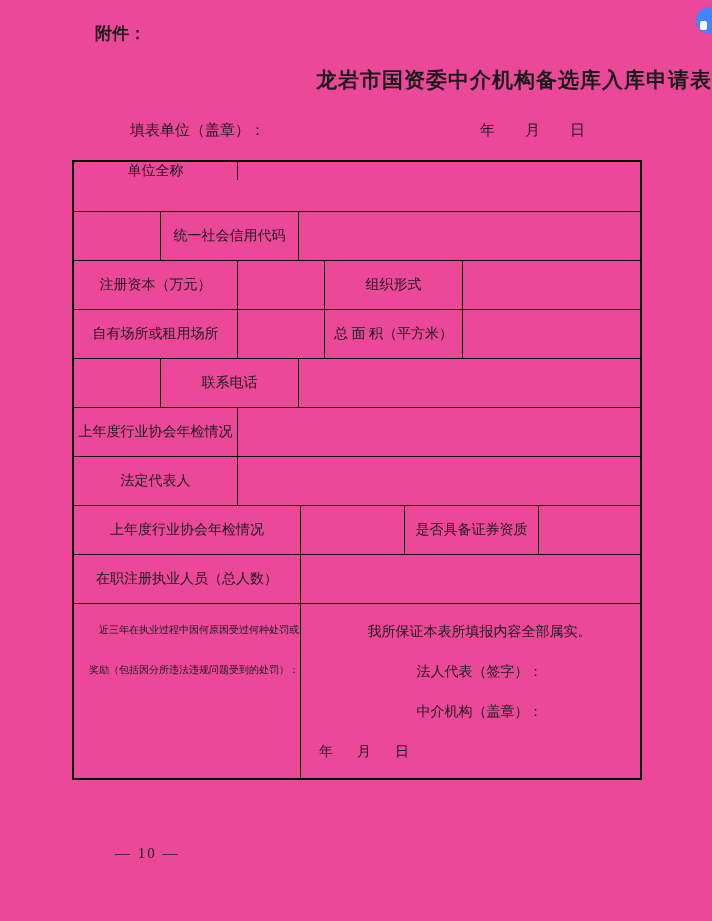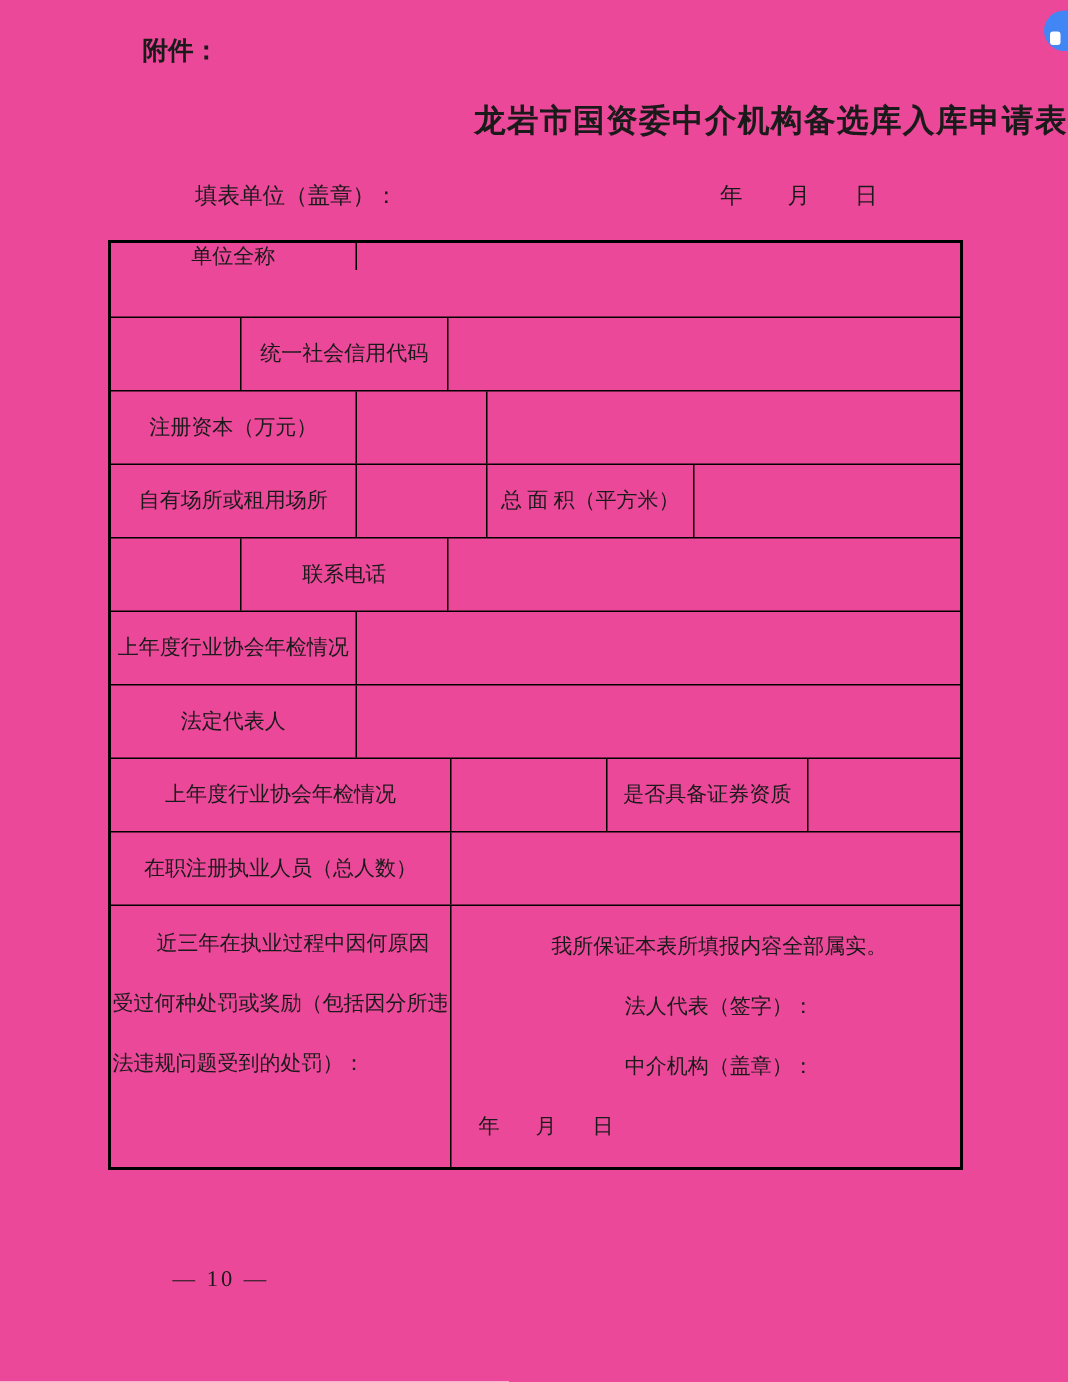--- a/index.html
+++ b/index.html
@@ -50,22 +50,22 @@
   }
   .cell:last-child { border-right:none; }
   .grow { flex:1; }
   .wA { width:164px; }  
   .wB { width:87px; }   
   .wC { width:138px; }  
   .wD { width:227px; }  
   .wE { width:104px; }  
   .wF { width:134px; }  
   .penalty-cell {
-    display:block; text-align:left; padding:6px 1px 0 1px;
-    text-indent:2.1em; line-height:40px; font-size:14px;
+    display:block; text-align:right; padding:6px 1px 0 1px;
+    text-indent:2.1em; line-height:40px; font-size:10px;
   }
   .decl-cell {
     display:block; text-align:center; padding:8px 0 0 18px;
     line-height:40px; font-size:14px;
   }
   .decl-date { display:flex; gap:24px; }
   .footer-page {
     position:absolute; left:115px; top:845px;
     font-size:15px; letter-spacing:2px;
   }
@@ -101,20 +101,21 @@
 
     <div class="row h49">
       <div class="cell wB"></div>
       <div class="cell wC">统一社会信用代码</div>
       <div class="cell grow"></div>
     </div>
 
     <div class="row h49">
       <div class="cell wA">注册资本（万元）</div>
       <div class="cell wB"></div>
+      <div class="cell wC">组织形式</div>
       <div class="cell grow"></div>
     </div>
 
 
     <div class="row h49">
       <div class="cell wA">自有场所或租用场所</div>
       <div class="cell wB"></div>
       <div class="cell wC">总 面 积（平方米）</div>
       <div class="cell grow"></div>
     </div>

